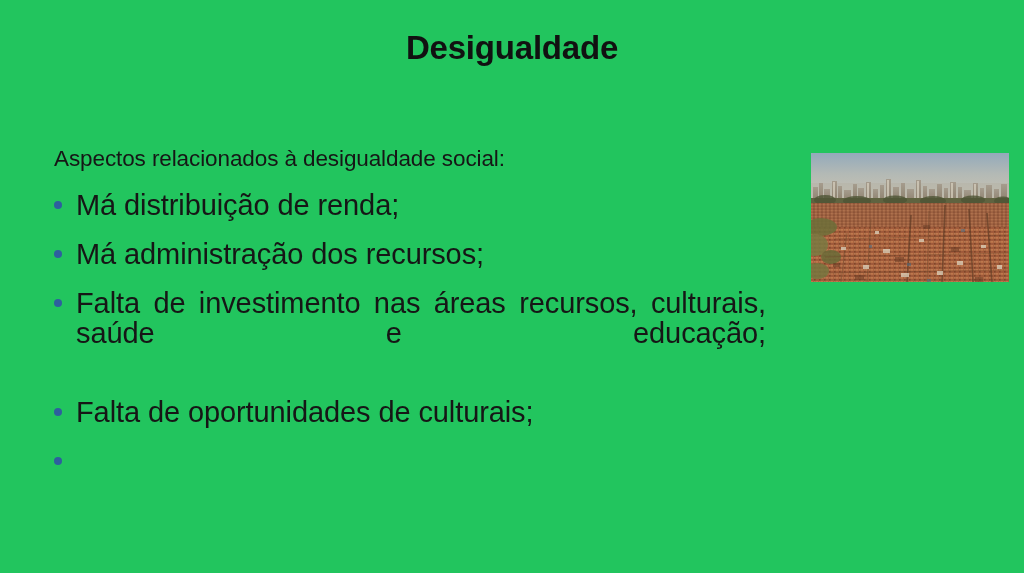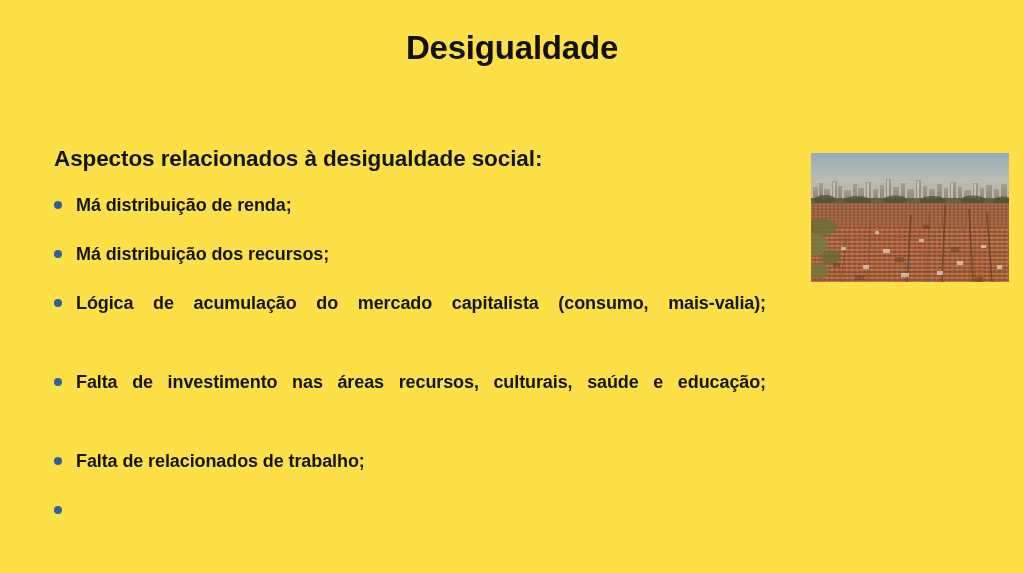--- a/index.html
+++ b/index.html
@@ -10,21 +10,21 @@
     width: 1024px;
     height: 573px;
     overflow: hidden;
     font-family: "Liberation Sans", sans-serif;
   }
 
   #slide {
     position: relative;
     width: 1024px;
     height: 573px;
-    background: #fde047;
+    background: #22c55e;
     box-sizing: border-box;
   }
 
   
   #slide-title {
     position: absolute;
     left: 0;
     top: 28px;
     width: 1024px;
     text-align: center;
@@ -35,42 +35,41 @@
     line-height: 40px;
     white-space: nowrap;
   }
 
   
   #body-column {
     position: absolute;
     left: 54px;
     top: 144px;
     width: 712px;
-    font-weight: bold;
   }
 
   #intro-line {
     font-size: 22.5px;
     color: #161616;
     line-height: 30px;
     margin: 0 0 16px 0;
     letter-spacing: -0.1px;
   }
 
   ul#bullet-list {
     list-style: none;
     margin: 0;
     padding: 0;
   }
 
   ul#bullet-list > li {
     position: relative;
     padding-left: 22px;
     margin-bottom: 19px;
-    font-size: 18px;
+    font-size: 29px;
     line-height: 30px;
     color: #161616;
     letter-spacing: -0.1px;
   }
 
   ul#bullet-list > li:last-child {
     margin-bottom: 0;
   }
 
   ul#bullet-list > li .bullet-dot {
@@ -124,36 +123,32 @@
 
     <ul id="bullet-list">
 
       <li>
         <span class="bullet-dot"></span>
         <span class="bullet-text">Má distribuição de renda;</span>
       </li>
 
       <li>
         <span class="bullet-dot"></span>
-        <span class="bullet-text">Má distribuição dos recursos;</span>
-      </li>
+        <span class="bullet-text">Má administração dos recursos;</span>
+      </li>
+
 
       <li class="justified">
         <span class="bullet-dot"></span>
-        <span class="bullet-text">Lógica de acumulação do mercado capitalista (consumo, mais-valia);</span>
-      </li>
-
-      <li class="justified">
-        <span class="bullet-dot"></span>
         <span class="bullet-text">Falta de investimento nas áreas recursos, culturais, saúde e educação;</span>
       </li>
 
       <li>
         <span class="bullet-dot"></span>
-        <span class="bullet-text">Falta de relacionados de trabalho;</span>
+        <span class="bullet-text">Falta de oportunidades de culturais;</span>
       </li>
 
       <li>
         <span class="bullet-dot"></span>
       </li>
 
     </ul>
   </div>
 
   <figure id="photo-figure" aria-label="Vista aérea de favela densa com arranha-céus da cidade ao fundo">

